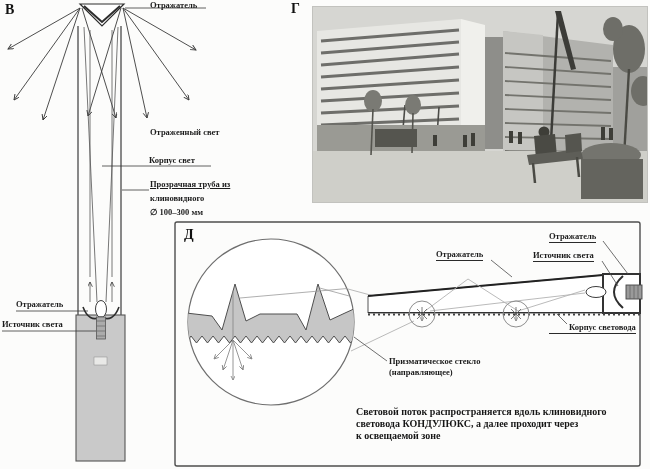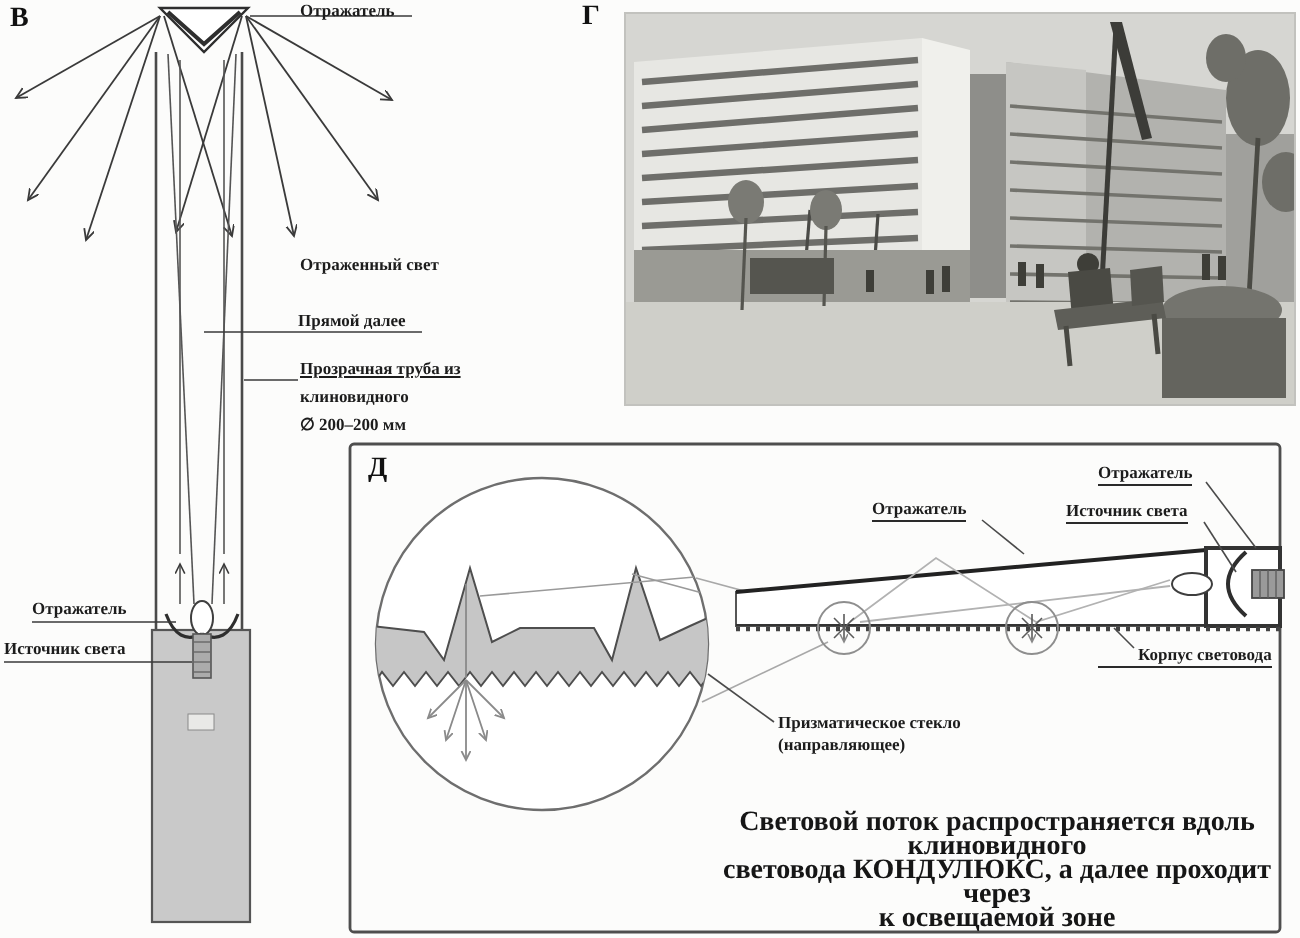--- a/index.html
+++ b/index.html
@@ -2,21 +2,21 @@
 <html><head>
 <meta charset="utf-8">
 <style>
   html,body{margin:0;padding:0;background:#ffffff;}
   #page{position:relative;width:650px;height:469px;background:#fcfcfb;overflow:hidden;
         font-family:"Liberation Serif",serif;}
   svg{position:absolute;left:0;top:0;}
   .lbl{position:absolute;font-weight:bold;font-size:8.5px;line-height:10px;color:#1c1c1c;white-space:nowrap;}
   .panel-letter{position:absolute;font-weight:bold;font-size:14px;color:#111;}
   .ul{border-bottom:1px solid #2a2a2a;padding-bottom:1px;}
-  .caption{position:absolute;left:356px;top:406px;width:285px;font-weight:bold;font-size:14px;line-height:12px;color:#161616;text-align:center;}
+  .caption{position:absolute;left:356px;top:406px;width:285px;font-weight:bold;font-size:10px;line-height:12px;color:#161616;}
   .photo{position:absolute;left:312px;top:6px;width:336px;height:197px;border:1px solid #c2c2be;box-sizing:border-box;}
 </style>
 </head>
 <body>
 
 <div id="page">
 
   <svg width="650" height="469" viewBox="0 0 650 469">
     <defs>
       <marker id="arrD" markerWidth="8" markerHeight="8" refX="6" refY="3" orient="auto">
@@ -244,24 +244,24 @@
       </g>
     </svg>
   </div>
 
   <div class="panel-letter" style="left:5px;top:2px;">В</div>
   <div class="panel-letter" style="left:291px;top:1px;">Г</div>
   <div class="panel-letter" style="left:184px;top:227px;">Д</div>
 
   <div class="lbl" style="left:150px;top:0px;">Отражатель</div>
   <div class="lbl" style="left:150px;top:127px;">Отраженный свет</div>
-  <div class="lbl" style="left:149px;top:155px;">Прямой далее</div>
+  <div class="lbl" style="left:149px;top:155px;">Корпус свет</div>
   <div class="lbl" style="left:150px;top:179px;text-decoration:underline;">Прозрачная труба из</div>
   <div class="lbl" style="left:150px;top:193px;">клиновидного</div>
-  <div class="lbl" style="left:150px;top:207px;">∅ 200–200 мм</div>
+  <div class="lbl" style="left:150px;top:207px;">∅ 100–300 мм</div>
   <div class="lbl" style="left:16px;top:299px;">Отражатель</div>
   <div class="lbl" style="left:2px;top:319px;">Источник света</div>
 
   <div class="lbl ul" style="left:436px;top:249px;">Отражатель</div>
   <div class="lbl ul" style="left:549px;top:231px;">Отражатель</div>
   <div class="lbl ul" style="left:533px;top:250px;">Источник света</div>
   <div class="lbl ul" style="left:549px;top:322px;padding-left:20px;">Корпус световода</div>
   <div class="lbl" style="left:389px;top:356px;">Призматическое стекло</div>
   <div class="lbl" style="left:389px;top:367px;">(направляющее)</div>
 

